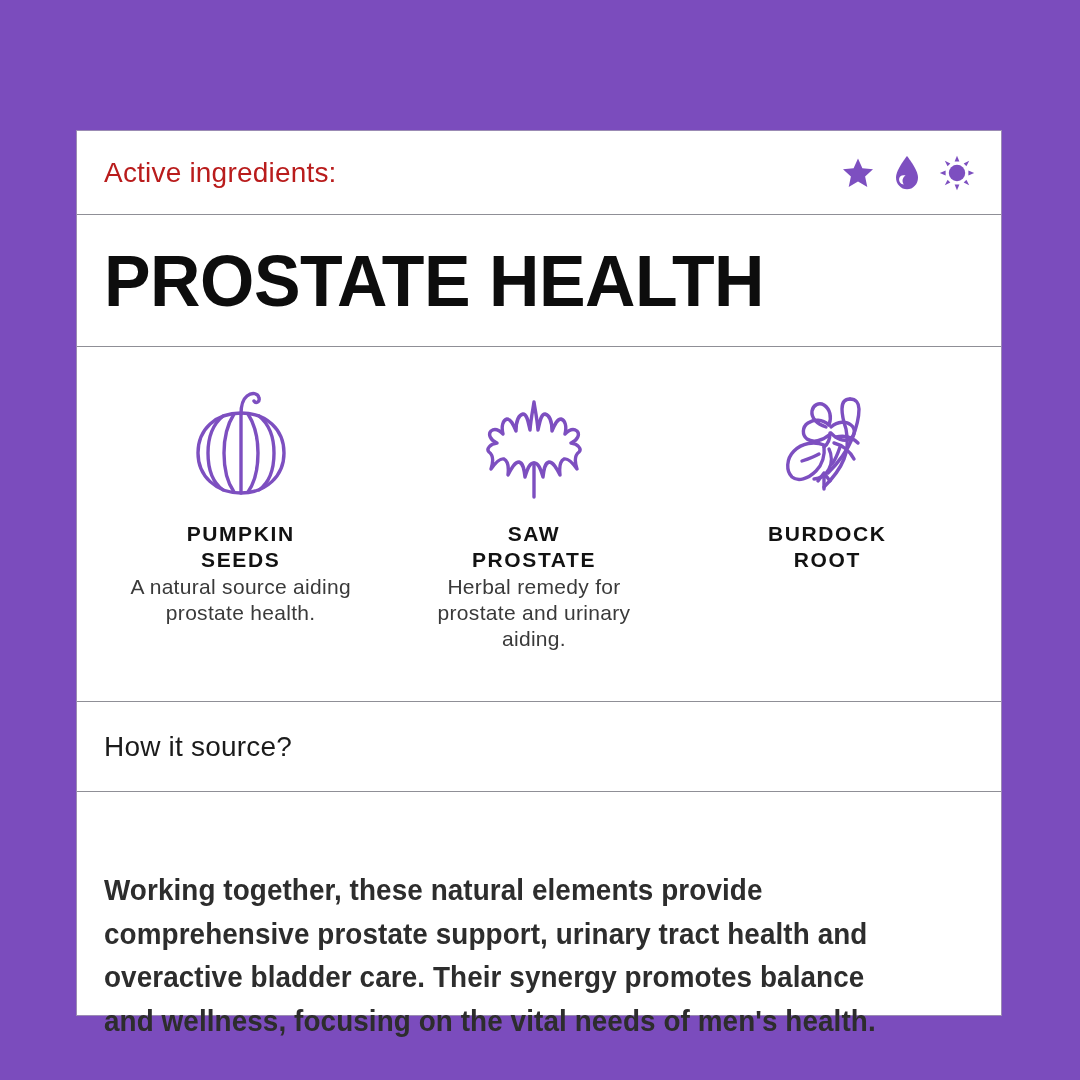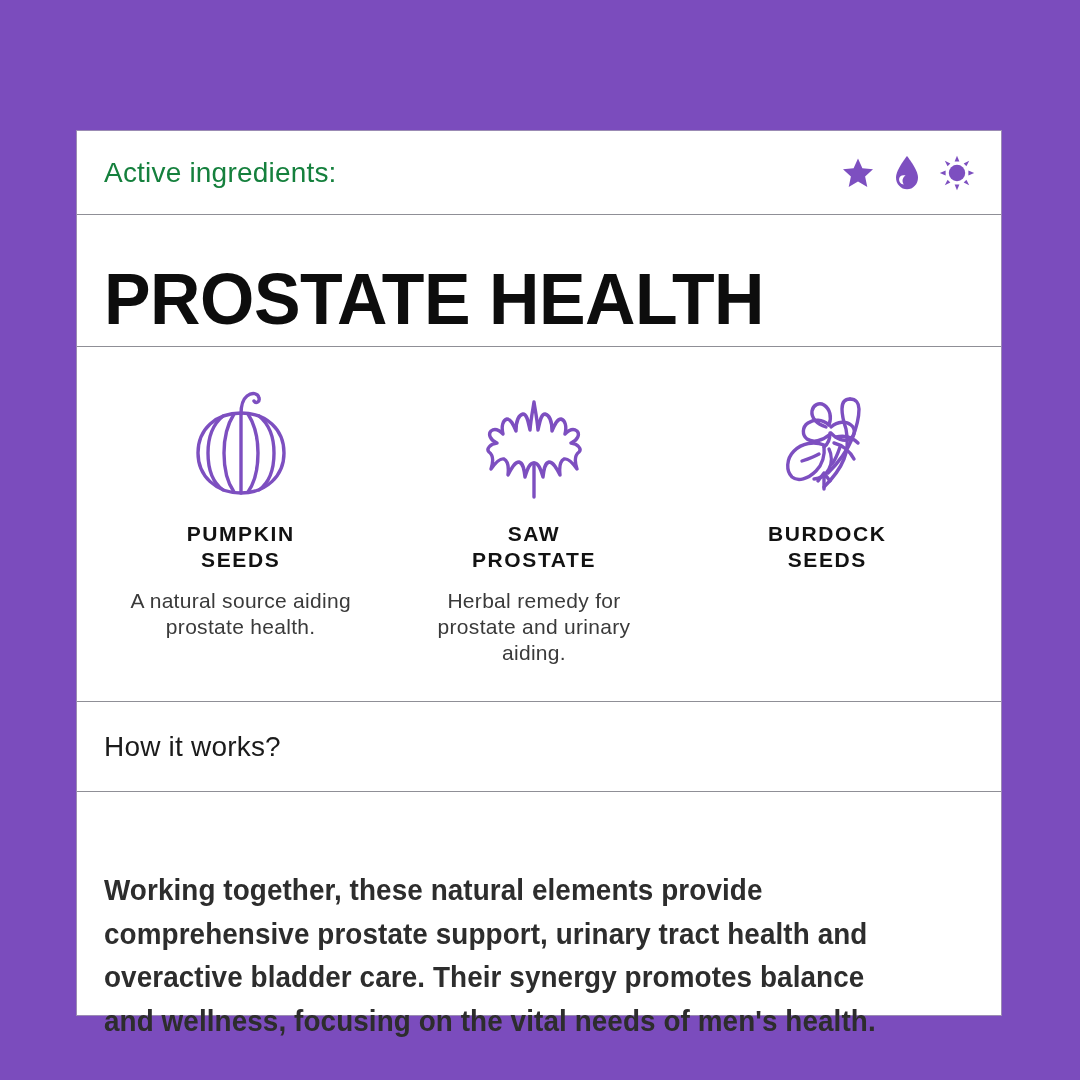--- a/index.html
+++ b/index.html
@@ -40,36 +40,37 @@
     flex: none;
     height: 83px;
     display: flex;
     align-items: center;
     justify-content: space-between;
     padding: 0 26px 0 27px;
     box-sizing: border-box;
   }
   .active-label {
     font-size: 28px;
-    color: #15803d;
+    color: #b91c1c;
     letter-spacing: 0.2px;
     font-weight: 400;
   }
   .badge-icons {
     display: flex;
     align-items: center;
     gap: 18px;
   }
   .badge-icons svg { display: block; }
 
   
   .row-title {
     flex: none;
     height: 131px;
     display: flex;
+    align-items: center;
     padding: 0 27px;
     box-sizing: border-box;
   }
   .big-title {
     font-family: "Liberation Sans Narrow", "Liberation Sans", sans-serif;
     font-size: 72px;
     font-weight: 700;
     color: #0d0d0d;
     letter-spacing: -0.5px;
     line-height: 1;
@@ -105,21 +106,20 @@
     margin-top: 20px;
     font-size: 21px;
     font-weight: 700;
     color: #121212;
     letter-spacing: 1.6px;
     line-height: 1.25;
     max-width: 230px;
     white-space: pre-line;
   }
   .ing-desc {
-    margin-top: 14px;
     font-size: 21px;
     color: #3a3a3a;
     line-height: 1.25;
     letter-spacing: 0.3px;
     max-width: 250px;
   }
 
   
   .row-how {
     flex: none;
@@ -261,29 +261,29 @@
                    C24 93 34 90 42 82 C48 76 51 66 50 56 Z"></path>
           <path d="M28 72 C34 70 40 68 45 65"></path>
           <path d="M55 60 C58 66 58 74 55 80 C52 86 46 90 40 90"></path>
           <path d="M60 54 C68 56 76 62 80 70"></path>
           <path d="M62 48 C70 46 78 48 84 54"></path>
           <path d="M50 84 L44 92 M50 84 L56 92 M50 88 L50 100"></path>
           <path d="M66 58 C64 64 62 70 58 75"></path>
         </svg>
       </div>
       <div class="ing-name">BURDOCK
-SEEDS</div>
+ROOT</div>
     </div>
 
   </div>
 
   <div class="divider"></div>
 
   <div class="row-how">
-    <div class="how-label">How it works?</div>
+    <div class="how-label">How it source?</div>
   </div>
 
   <div class="divider"></div>
 
   <div class="row-body">
     <p class="body-text">Working together, these natural elements provide comprehensive prostate support, urinary tract health and overactive bladder care. Their synergy promotes balance and wellness, focusing on the vital needs of men's health.</p>
   </div>
 
 </div>
 

